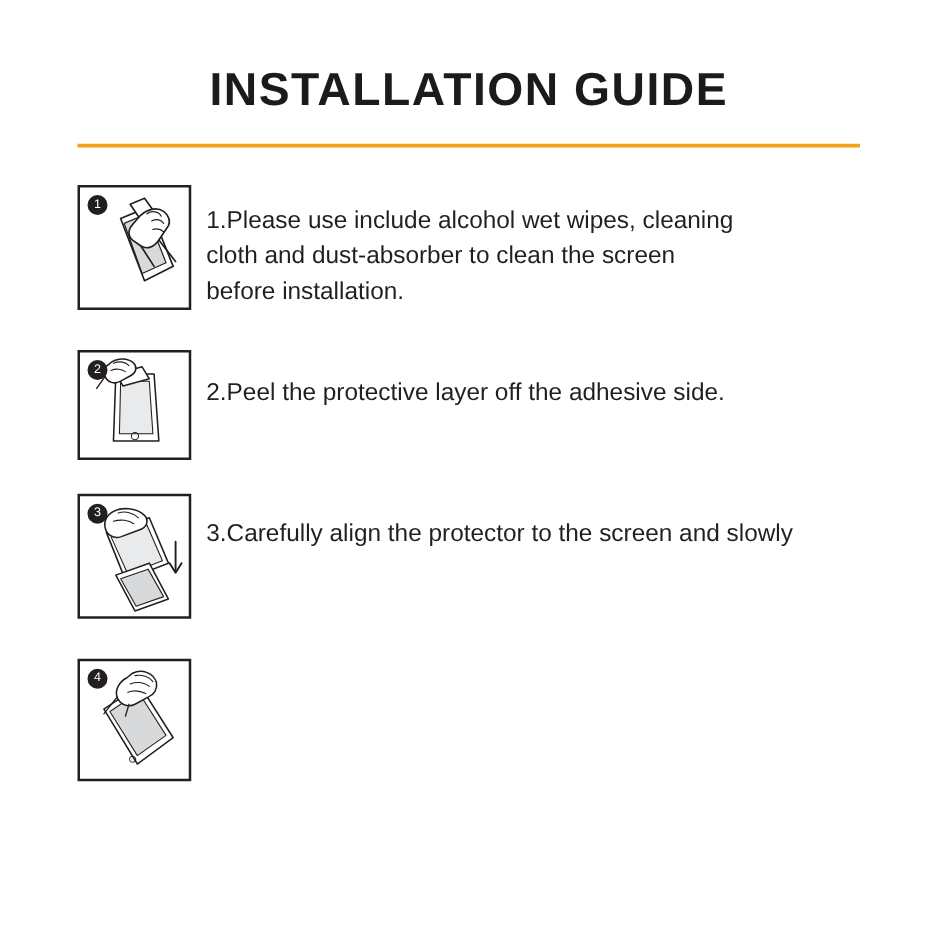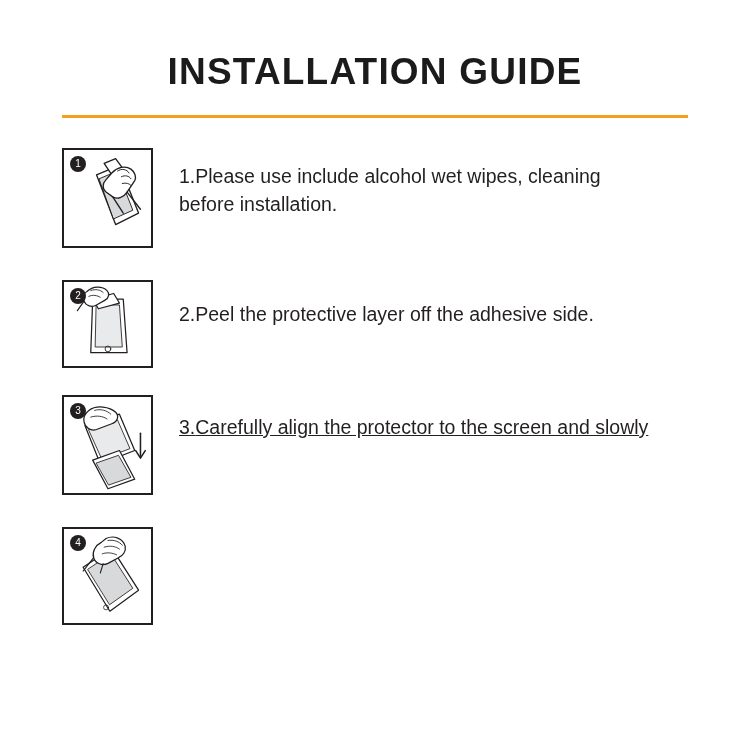--- a/index.html
+++ b/index.html
@@ -83,29 +83,29 @@
     line-height: 16px;
     text-align: center;
     font-family: "Liberation Sans", sans-serif;
     z-index: 5;
   }
   .art {
     position: absolute;
     inset: 0;
   }
   .text {
-    margin-left: 26px;
+    margin-left: 12px;
     padding-top: 14px;
     font-size: 19.5px;
     line-height: 1.45;
     color: #231f20;
     max-width: 510px;
   }
   .step-2 .text { padding-top: 20px; }
-  .step-3 .text { padding-top: 18px; max-width: 520px; text-decoration: underline; }
+  .step-3 .text { padding-top: 18px; max-width: 520px; }
   .step-4 .text { padding-top: 16px; }
   .text .num {
     white-space: nowrap;
   }
   .text .body-indent {
     display: block;
   }
   .step-3 .body-indent { padding-left: 14px; }
   .step-4 .body-indent { padding-left: 0px; }
   .footer-space { position: absolute; bottom: 0; height: 40px; width: 100%; }
@@ -138,20 +138,21 @@
             <path d="M60 28 C64 26, 68 27, 70 30" stroke-width="1"></path>
             <path d="M61 35 C65 34, 68 35, 70 37" stroke-width="1"></path>
 
             <path d="M66 44 L80 62" stroke-width="1.4"></path>
             <path d="M51 49 L62 66"></path>
           </g>
         </svg>
       </div>
       <div class="text">
         <span class="num">1.</span><span>Please use include alcohol wet wipes, cleaning</span>
+        <span class="body-indent">cloth and dust-absorber to clean the screen</span>
         <span class="body-indent">before installation.</span>
       </div>
     </div>
 
     <div class="step step-2">
       <div class="thumb">
         <span class="badge">2</span>
         <svg class="art" viewBox="0 0 91 88">
           <g fill="none" stroke="#231f20" stroke-width="1.3" stroke-linejoin="round" stroke-linecap="round">
 

